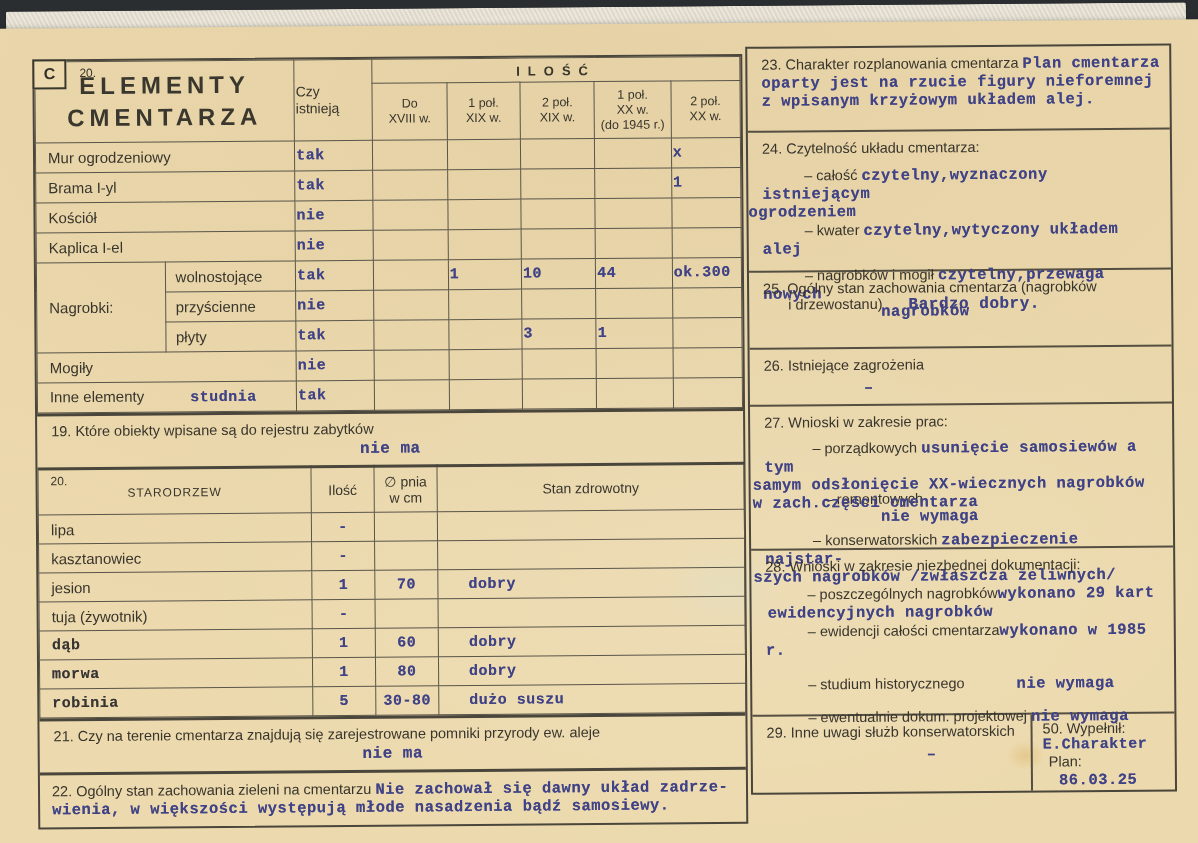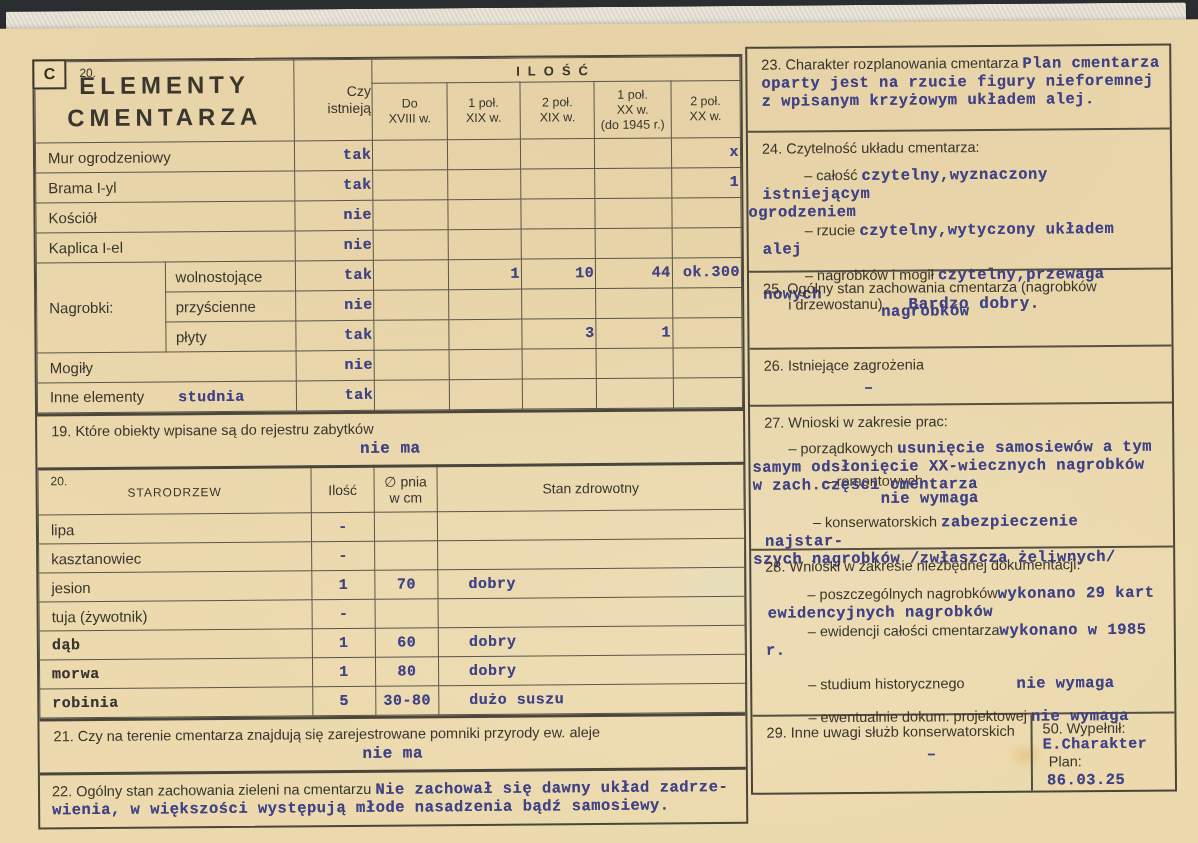--- a/index.html
+++ b/index.html
@@ -27,24 +27,24 @@
   .lp{position:absolute;left:32px;top:31px;width:706px;border:2px solid #4a463c;}
   table{border-collapse:collapse;table-layout:fixed;width:706px;}
   td{border:1px solid #5a564a;overflow:hidden;}
   .t18 .ilosc-cell{height:20px;text-align:center;font-size:13px;font-weight:bold;letter-spacing:8px;
                    padding-top:2px;color:#38352c;}
   .t18 .period{height:54px;text-align:center;font-size:12.5px;line-height:1.2;color:#38352c;vertical-align:middle;}
   .t18 .title-cell{position:relative;vertical-align:middle;text-align:center;}
   .t18 .form-num{position:absolute;left:44px;top:4px;font-size:12px;color:#38352c;}
   .t18 .big-title{font-size:24px;font-weight:bold;letter-spacing:5px;line-height:1.35;color:#3a372e;
                   white-space:pre-line;}
-  .t18 .czy-cell{text-align:right;font-size:14px;color:#38352c;line-height:1.25;vertical-align:middle;}
+  .t18 .czy-cell{text-align:left;font-size:14px;color:#38352c;line-height:1.25;vertical-align:middle;}
   .t18 tbody td{height:27px;font-size:15px;}
   .t18 .lbl{padding-left:12px;color:#38352c;}
-  .t18 .val{text-align:right;font-size:15px;}
+  .t18 .val{text-align:left;font-size:15px;}
   .corner-box{position:absolute;left:-2px;top:-2px;width:30px;height:26px;border:2px solid #3a372e;
               background:#ecd9ad;z-index:3;text-align:center;font-weight:bold;font-size:16px;
               color:#33302a;line-height:25px;}
   .qsec{border-top:3px solid #4a463c;position:relative;}
   .qsec .q{padding:7px 6px 0 14px;font-size:14.5px;color:#38352c;}
   .qsec .a{text-align:center;font-size:16px;padding:3px 0 7px 0;}
   .t20{border-top:3px solid #4a463c;}
   .t20 .hd{height:42px;text-align:center;font-size:14px;color:#38352c;vertical-align:middle;position:relative;}
   .t20 .form-num{position:absolute;left:12px;top:4px;font-size:12px;}
   .t20 .tree-title{font-size:12px;letter-spacing:1px;}
@@ -187,21 +187,21 @@
               <td class="val typed">nie</td>
               <td class="val typed"></td>
               <td class="val typed"></td>
               <td class="val typed"></td>
               <td class="val typed"></td>
               <td class="val typed"></td>
             </tr>
             <tr>
               <td class="lbl" colspan="2">
                 <span class="printed">Inne elementy</span>
-                <span class="typed" style="margin-left:30px">studnia</span>
+                <span class="typed" style="margin-left:42px">studnia</span>
               </td>
               <td class="val typed">tak</td>
               <td class="val typed"></td>
               <td class="val typed"></td>
               <td class="val typed"></td>
               <td class="val typed"></td>
               <td class="val typed"></td>
             </tr>
           </tbody>
         </table>
@@ -298,21 +298,21 @@
         </div>
 
         <div class="rsec" style="height:140px">
           <div class="printed">24. Czytelność układu cmentarza:</div>
           <div style="margin-top:11px">
             <span class="printed dash-item">– całość</span>
             <span class="typed">czytelny,wyznaczony istniejącym</span>
             <div class="typed" style="margin-left:-28px;padding-left:14px">ogrodzeniem</div>
           </div>
           <div style="margin-top:1px">
-            <span class="printed dash-item">– rzucie</span>
+            <span class="printed dash-item">– kwater</span>
             <span class="typed">czytelny,wytyczony układem alej</span>
           </div>
           <div style="margin-top:9px">
             <span class="printed dash-item">– nagrobków i mogił</span>
             <span class="typed">czytelny,przewaga nowych</span>
             <div class="typed" style="margin-left:118px">nagrobków</div>
           </div>
         </div>
 
         <div class="rsec" style="height:77px">
@@ -324,21 +324,21 @@
         </div>
 
         <div class="rsec" style="height:57px">
           <div class="printed">26. Istniejące zagrożenia</div>
           <div class="typed" style="margin-left:100px;margin-top:6px">–</div>
         </div>
 
         <div class="rsec" style="height:144px">
           <div class="printed">27. Wnioski w zakresie prac:</div>
           <div style="margin-top:10px;position:relative;z-index:2">
-            <span class="printed" style="margin-left:24px">– porządkowych</span>
+            <span class="printed" style="margin-left:48px">– porządkowych</span>
             <span class="typed">usunięcie samosiewów a tym</span>
             <div class="typed ml" style="margin-left:-12px">samym odsłonięcie XX-wiecznych nagrobków
 w zach.części cmentarza</div>
           </div>
           <div class="printed" style="margin-left:60px;margin-top:-21px;position:relative;z-index:1">– remontowych</div>
           <div class="typed" style="margin-left:116px;margin-top:1px;position:relative;z-index:2">nie wymaga</div>
           <div style="margin-top:6px">
             <span class="printed" style="margin-left:48px">– konserwatorskich</span>
             <span class="typed">zabezpieczenie najstar-</span>
             <div class="typed" style="margin-left:-12px">szych nagrobków /zwłaszcza żeliwnych/</div>
@@ -366,20 +366,20 @@
 
         <div class="rsec r30row" style="height:76px">
           <div class="r29">
             <div class="printed">29. Inne uwagi służb konserwatorskich</div>
             <div class="typed" style="margin-left:160px;margin-top:6px">–</div>
           </div>
           <div class="r30">
             <div class="printed">50. Wypełnił:</div>
             <div class="typed" style="font-size:15px">E.Charakter</div>
             <div class="printed" style="padding-left:6px">Plan:</div>
-            <div class="typed" style="margin-left:4px;margin-top:2px">86.03.25</div>
+            <div class="typed" style="margin-left:16px;margin-top:2px">86.03.25</div>
           </div>
         </div>
 
       </div>
     </div>
   </div>
 </div>
 
 </body></html>

